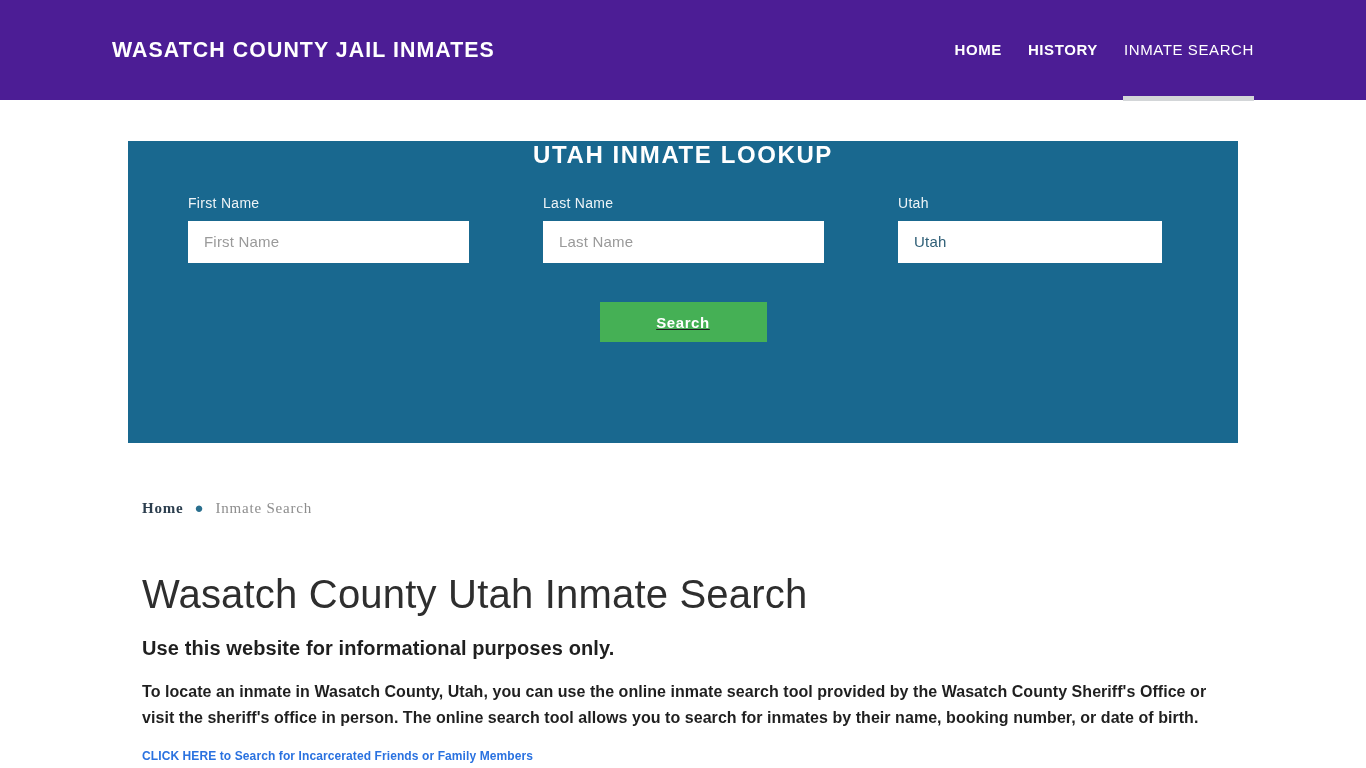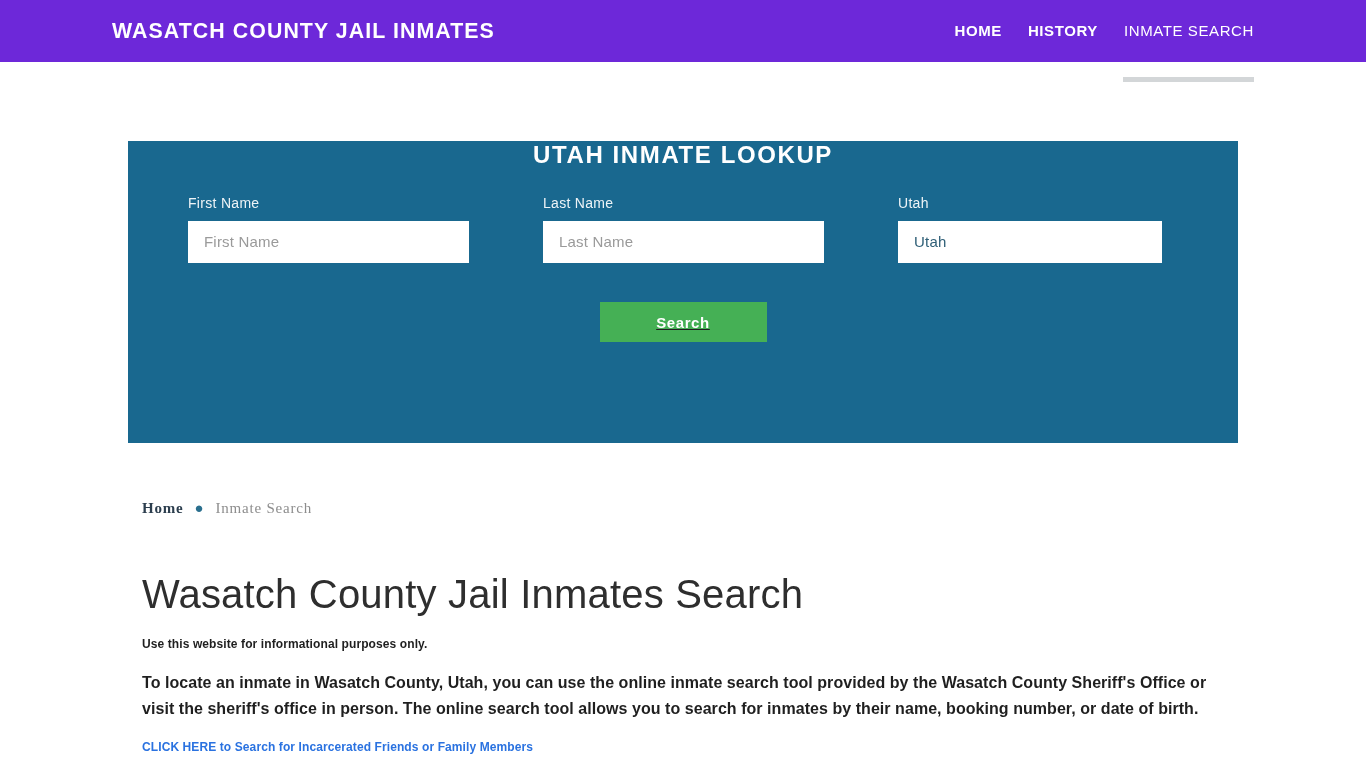--- a/index.html
+++ b/index.html
@@ -12,22 +12,22 @@
 
   body {
     background: #ffffff;
     font-family: "Liberation Sans", sans-serif;
     color: #222;
   }
 
   
   .site-header {
     position: relative;
-    height: 62px;
-    background: #6d28d9;
+    height: 100px;
+    background: #4c1d95;
     display: flex;
     align-items: center;
     justify-content: space-between;
     padding: 0 112px 0 112px;
   }
 
   .brand {
     font-family: "Liberation Sans Narrow", "Liberation Sans", sans-serif;
     font-weight: bold;
     font-size: 22px;
@@ -204,21 +204,21 @@
     font-weight: normal;
     font-size: 40px;
     color: #2e2e2e;
     letter-spacing: 0.2px;
     line-height: 1.1;
   }
 
   .lede {
     margin-top: 21px;
     font-family: "Liberation Sans Narrow", "Liberation Sans", sans-serif;
-    font-size: 12px;
+    font-size: 20px;
     font-weight: bold;
     color: #1f1f1f;
     letter-spacing: 0.1px;
   }
 
   .body-paragraph {
     margin-top: 19px;
     font-family: "Liberation Sans Narrow", "Liberation Sans", sans-serif;
     font-size: 16px;
     font-weight: bold;
@@ -280,20 +280,20 @@
   </div>
 </section>
 
 <main class="content">
   <div class="breadcrumb">
     <a class="crumb-home" href="#">Home</a>
     <span class="crumb-sep">●</span>
     <span class="crumb-current">Inmate Search</span>
   </div>
 
-  <h1 class="page-title">Wasatch County Jail Inmates Search</h1>
+  <h1 class="page-title">Wasatch County Utah Inmate Search</h1>
 
   <p class="lede">Use this website for informational purposes only.</p>
 
   <p class="body-paragraph">To locate an inmate in Wasatch County, Utah, you can use the online inmate search tool provided by the Wasatch County Sheriff's Office or visit the sheriff's office in person. The online search tool allows you to search for inmates by their name, booking number, or date of birth.</p>
 
   <a class="cta-link" href="#">CLICK HERE to Search for Incarcerated Friends or Family Members</a>
 </main>
 
 </body></html>

